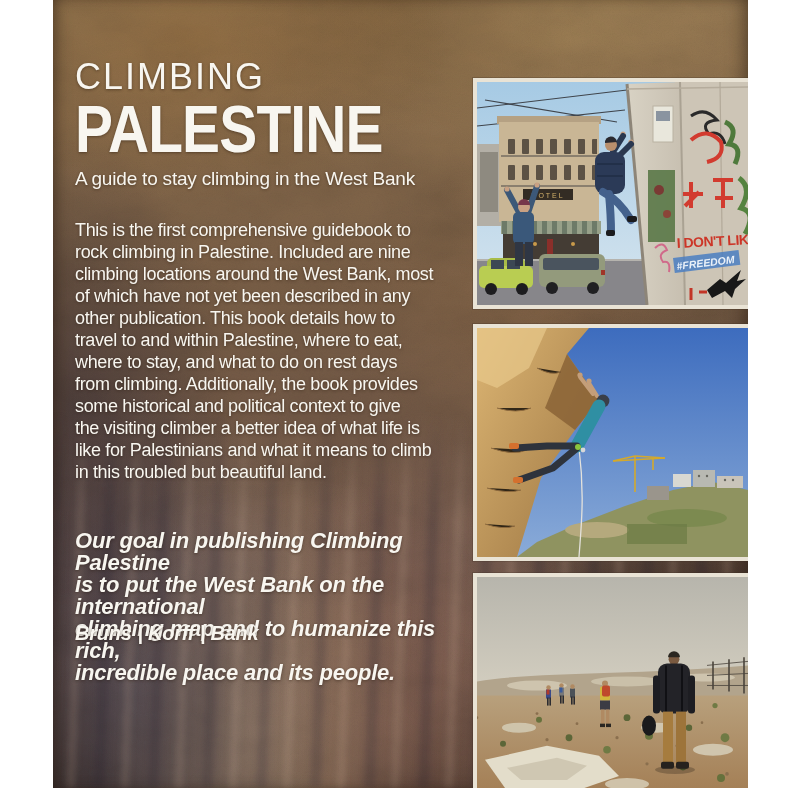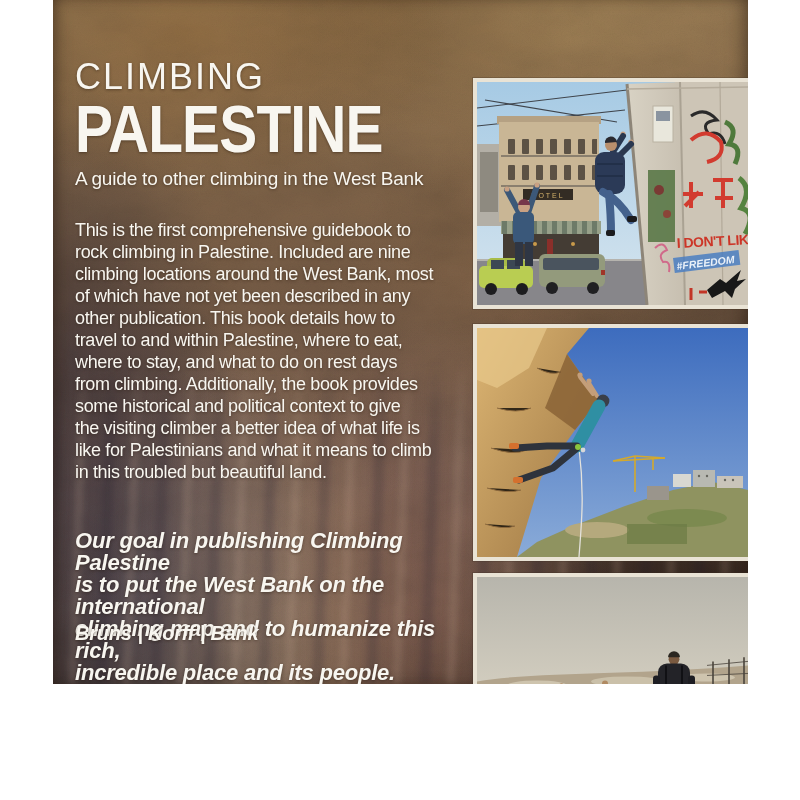--- a/index.html
+++ b/index.html
@@ -1,18 +1,18 @@
 <!DOCTYPE html>
 <html><head>
 <meta charset="utf-8">
 <style>
   html,body{margin:0;padding:0;}
   .page{position:relative;width:800px;height:800px;background:#ffffff;overflow:hidden;
         font-family:"Liberation Sans", sans-serif;}
-  .cover{position:absolute;left:53px;top:0;width:695px;height:684px;overflow:hidden;
+  .cover{position:absolute;left:53px;top:0;width:695px;height:788px;overflow:hidden;
     background:
       radial-gradient(420px 260px at 20% 5%,  rgba(156,113,62,.55), transparent 62%),
       radial-gradient(520px 300px at 75% 4%,  rgba(176,142,90,.50), transparent 62%),
       radial-gradient(300px 200px at 50% 1%,  rgba(86,58,33,.45),  transparent 62%),
       radial-gradient(240px 420px at 3% 52%,  rgba(44,38,50,.50),  transparent 65%),
       radial-gradient(340px 520px at 11% 88%, rgba(72,72,94,.55),  transparent 60%),
       radial-gradient(280px 540px at 29% 93%, rgba(206,172,136,.60),transparent 60%),
       radial-gradient(260px 480px at 46% 96%, rgba(118,84,74,.50), transparent 60%),
       radial-gradient(300px 470px at 55% 88%, rgba(186,141,120,.45),transparent 60%),
       radial-gradient(430px 380px at 93% 96%, rgba(22,13,8,.72),   transparent 65%),
@@ -62,21 +62,21 @@
           <feColorMatrix type="saturate" values="0"></feColorMatrix>
         </filter>
       </defs>
       <rect width="695" height="800" filter="url(#fmottle)" opacity="0.30" style="mix-blend-mode:multiply"></rect>
       <rect width="695" height="800" filter="url(#fgrain)" opacity="0.12" style="mix-blend-mode:multiply"></rect>
     </svg>
 
     <div class="textcol">
       <div class="t1">CLIMBING</div>
       <div class="t2">PALESTINE</div>
-      <div class="sub">A guide to other climbing in the West Bank</div>
+      <div class="sub">A guide to stay climbing in the West Bank</div>
       <p class="desc">This is the first comprehensive guidebook to
 rock climbing in Palestine. Included are nine
 climbing locations around the West Bank, most
 of which have not yet been described in any
 other publication. This book details how to
 travel to and within Palestine, where to eat,
 where to stay, and what to do on rest days
 from climbing. Additionally, the book provides
 some historical and political context to give
 the visiting climber a better idea of what life is

